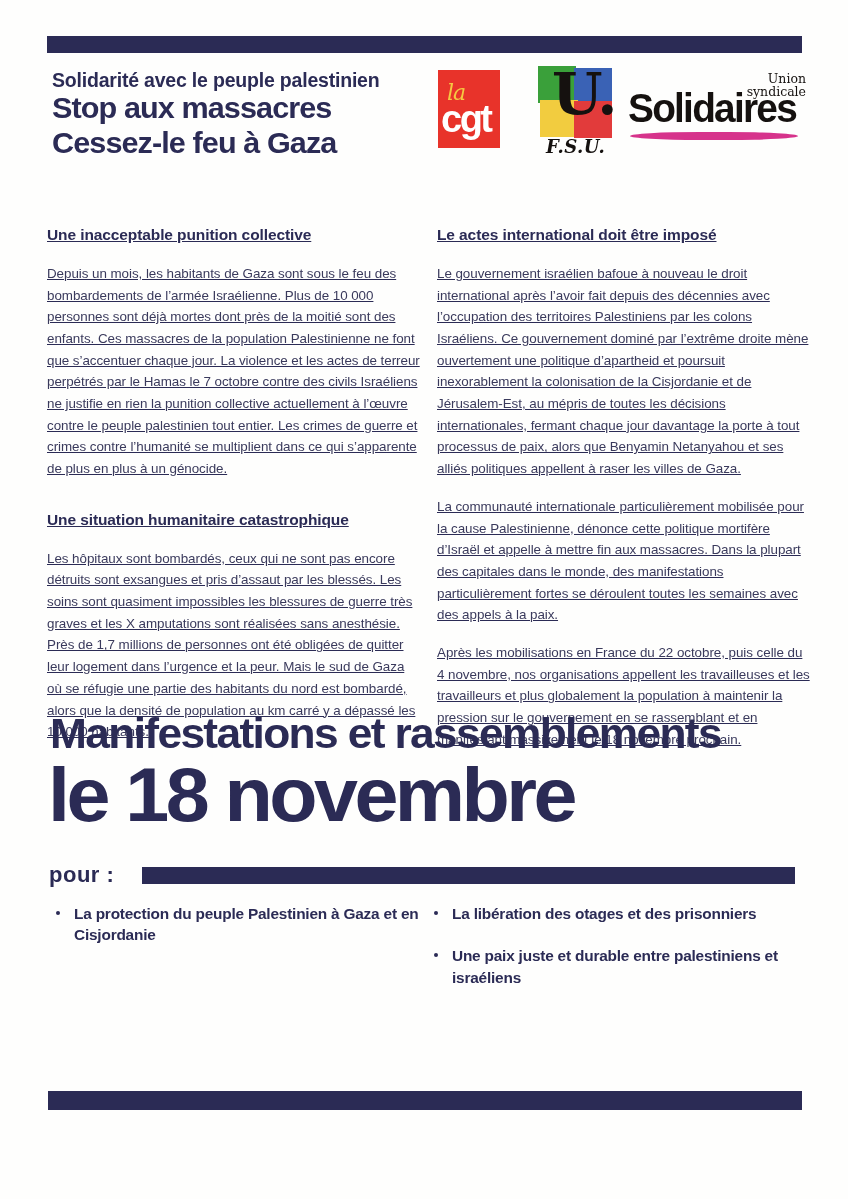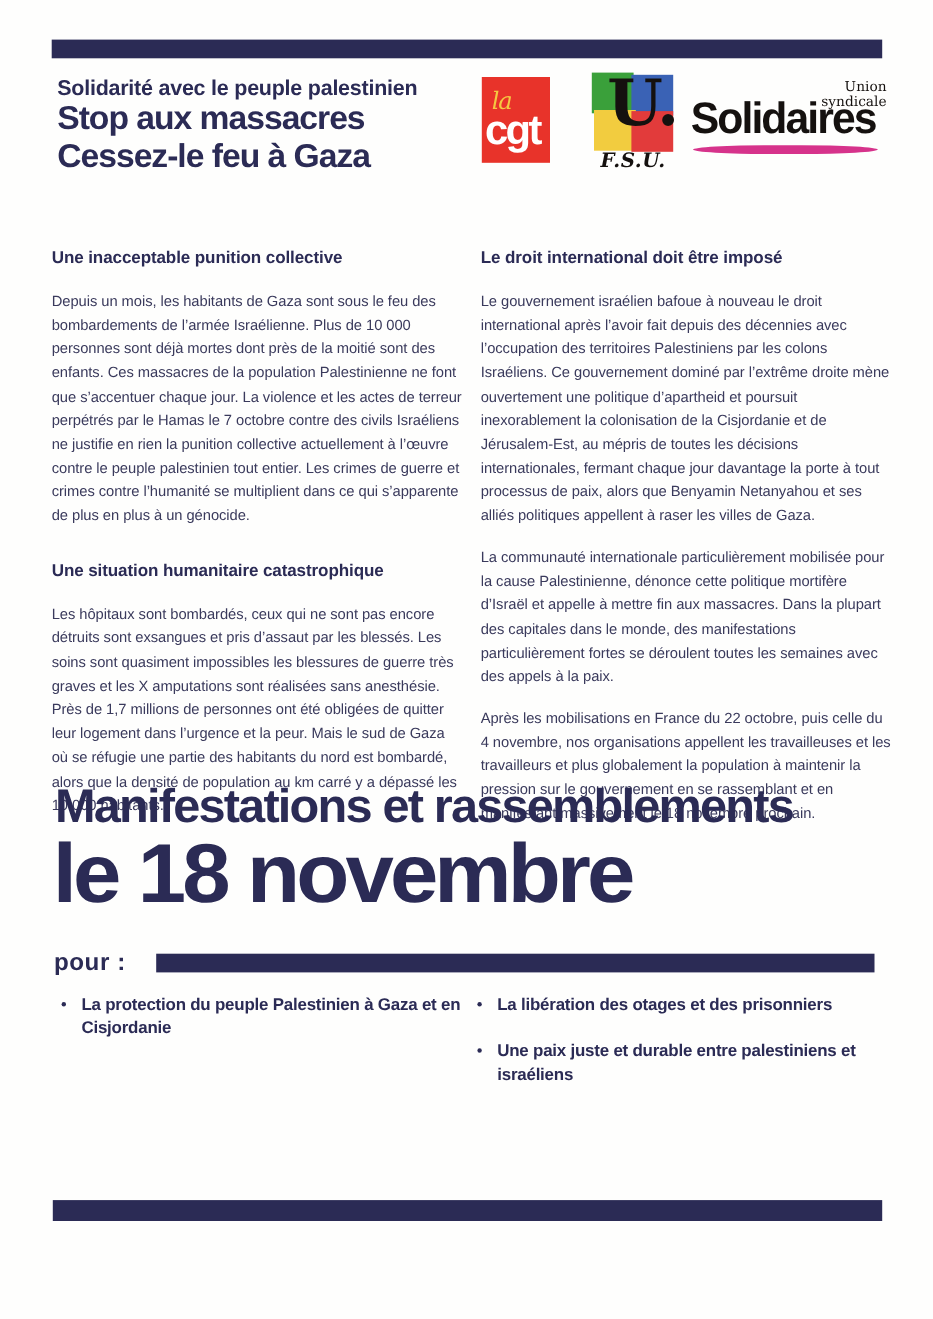--- a/index.html
+++ b/index.html
@@ -208,20 +208,21 @@
   
   .columns {
     position: absolute;
     left: 0;
     top: 226px;
     width: 848px;
   }
   .col {
     position: absolute;
     width: 374px;
+    text-decoration: underline;
   }
   .col-left  { left: 47px; }
   .col-right { left: 437px; }
 
   .sec-title {
     font-size: 15.5px;
     font-weight: bold;
     color: #2b2b55;
     letter-spacing: -0.1px;
     line-height: 1.15;
@@ -379,21 +380,21 @@
 
   <div class="columns">
     <div class="col col-left">
       <h2 class="sec-title">Une inacceptable punition collective</h2>
       <p class="para">Depuis un mois, les habitants de Gaza sont sous le feu des bombardements de l’armée Israélienne. Plus de 10 000 personnes sont déjà mortes dont près de la moitié sont des enfants. Ces massacres de la population Palestinienne ne font que s’accentuer chaque jour. La violence et les actes de terreur perpétrés par le Hamas le 7 octobre contre des civils Israéliens ne justifie en rien la punition collective actuellement à l’œuvre contre le peuple palestinien tout entier. Les crimes de guerre et crimes contre l’humanité se multiplient dans ce qui s’apparente de plus en plus à un génocide.</p>
       <h2 class="sec-title second">Une situation humanitaire catastrophique</h2>
       <p class="para">Les hôpitaux sont bombardés, ceux qui ne sont pas encore détruits sont exsangues et pris d’assaut par les blessés. Les soins sont quasiment impossibles les blessures de guerre très graves et les X amputations sont réalisées sans anesthésie. Près de 1,7 millions de personnes ont été obligées de quitter leur logement dans l’urgence et la peur. Mais le sud de Gaza où se réfugie une partie des habitants du nord est bombardé, alors que la densité de population au km carré y a dépassé les 10 000 habitants.</p>
     </div>
 
     <div class="col col-right">
-      <h2 class="sec-title">Le droit international doit être imposé</h2>
+      <h2 class="sec-title">Le actes international doit être imposé</h2>
       <p class="para">Le gouvernement israélien bafoue à nouveau le droit international après l’avoir fait depuis des décennies avec l’occupation des territoires Palestiniens par les colons Israéliens. Ce gouvernement dominé par l’extrême droite mène ouvertement une politique d’apartheid et poursuit inexorablement la colonisation de la Cisjordanie et de Jérusalem-Est, au mépris de toutes les décisions internationales, fermant chaque jour davantage la porte à tout processus de paix, alors que Benyamin Netanyahou et ses alliés politiques appellent à raser les villes de Gaza.</p>
       <p class="para">La communauté internationale particulièrement mobilisée pour la cause Palestinienne, dénonce cette politique mortifère d’Israël et appelle à mettre fin aux massacres. Dans la plupart des capitales dans le monde, des manifestations particulièrement fortes se déroulent toutes les semaines avec des appels à la paix.</p>
       <p class="para">Après les mobilisations en France du 22 octobre, puis celle du 4 novembre, nos organisations appellent les travailleuses et les travailleurs et plus globalement la population à maintenir la pression sur le gouvernement en se rassemblant et en manifestant massivement le 18 novembre prochain.</p>
     </div>
   </div>
 
   <div class="big">
     <div class="big-line1">Manifestations et rassemblements</div>
     <div class="big-line2">le 18 novembre</div>
   </div>

